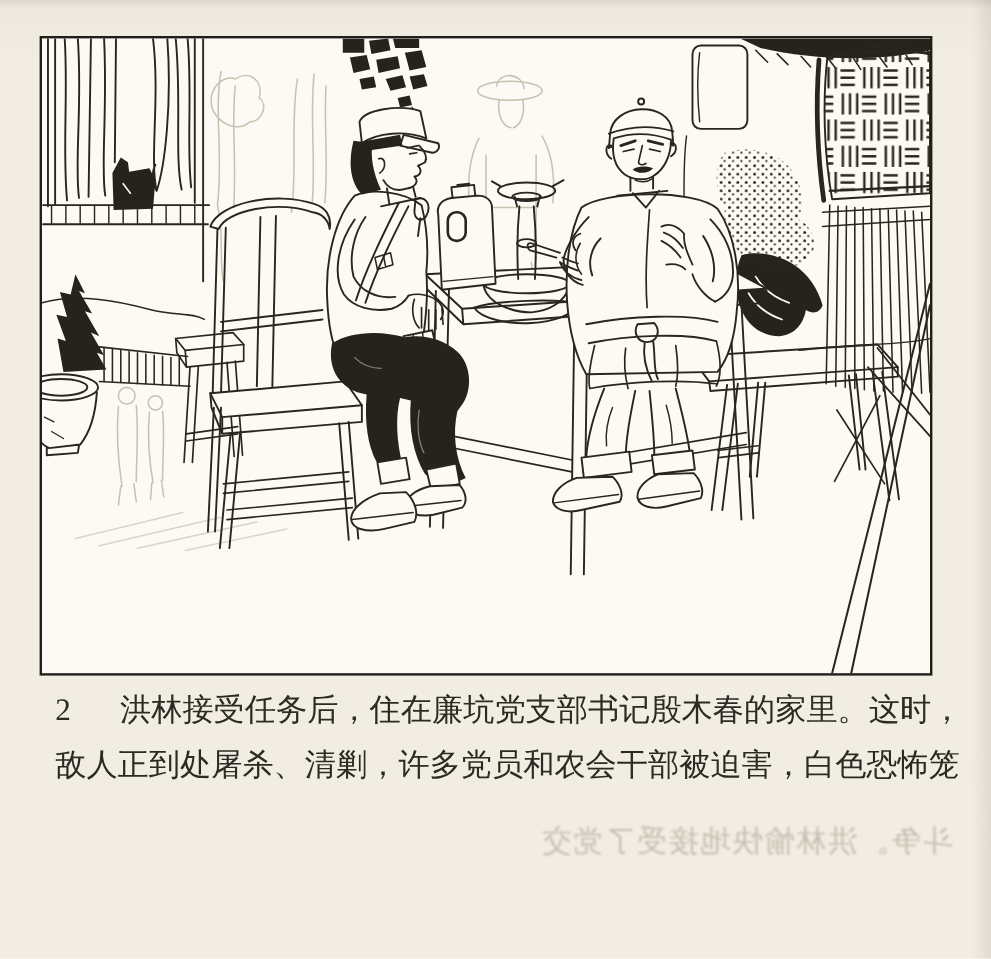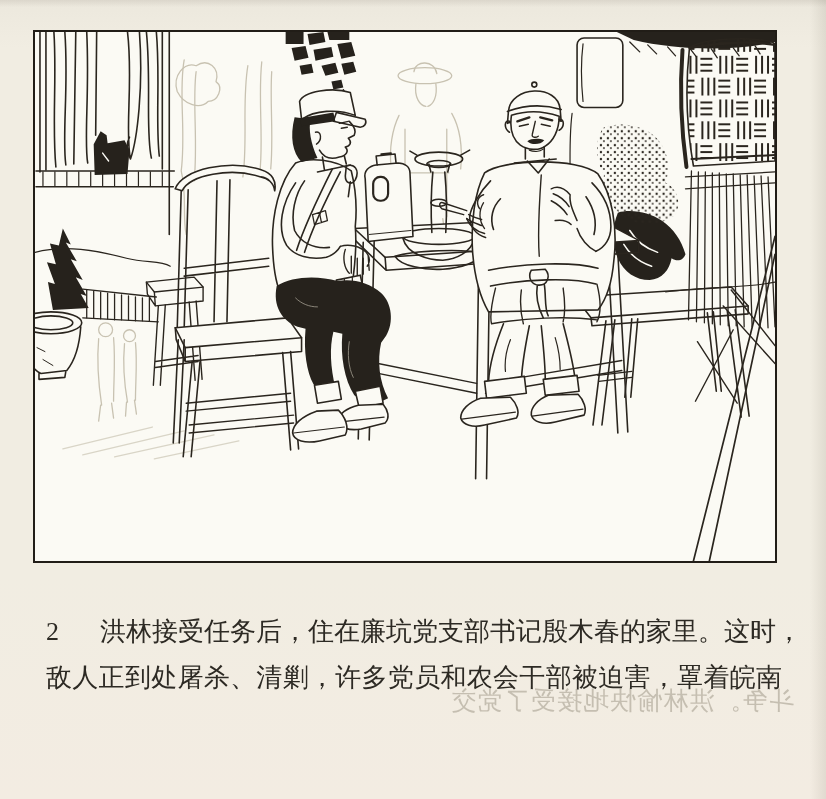--- a/index.html
+++ b/index.html
@@ -6,21 +6,21 @@
   .page{position:relative;width:826px;height:799px;overflow:hidden;
     background:linear-gradient(180deg,#ece8dd 0%,#f1ede2 6%,#f1ede2 72%,#f3ece2 100%);
     font-family:"Liberation Serif","DejaVu Serif",serif;}
   .edge-shade-right{position:absolute;right:0;top:0;width:16px;height:100%;
     background:linear-gradient(90deg,rgba(0,0,0,0) 0%,rgba(70,60,45,0.10) 100%);}
   .edge-shade-top{position:absolute;left:0;top:0;width:100%;height:7px;
     background:linear-gradient(180deg,rgba(70,60,45,0.10),rgba(0,0,0,0));}
   .panel{position:absolute;left:33px;top:30px;width:744px;height:533px;
     background:#fbfaf4;border:2.5px solid #211d17;box-sizing:border-box;}
   .panel svg{display:block;width:100%;height:100%;}
-  .caption{position:absolute;left:46px;top:614px;width:740px;color:#2d2a24;font-size:26px;}
+  .caption{position:absolute;left:46px;top:574px;width:740px;color:#2d2a24;font-size:26px;}
   .cap-line{height:46px;line-height:36px;white-space:nowrap;}
   .cap-num{display:inline-block;width:54px;}
   .cap-fill1{display:inline-block;width:682px;text-align:justify;text-align-last:justify;}
   .cap-fill2{display:inline-block;width:736px;text-align:justify;text-align-last:justify;}
   .bleed{position:absolute;left:438px;top:684px;width:356px;font-size:25px;
     color:rgba(124,116,98,0.38);transform:scaleX(-1);filter:blur(0.7px);
     letter-spacing:1.5px;white-space:nowrap;}
 </style>
 </head>
 <body>
@@ -227,20 +227,20 @@
           <path d="M429,390 L483,383" stroke-width="1.2"></path>
           <path fill="#fbfaf4" d="M516,366 C506,370 498,378 499,386 C501,393 511,396 523,393 L552,386 C555,380 552,371 546,365 Z"></path>
           <path d="M500,387 L551,380" stroke-width="1.2"></path>
         </g>
       </g>
     </svg>
   </div>
 
   <div class="caption">
     <div class="cap-line"><span class="cap-num">2</span><span class="cap-fill1">洪林接受任务后，住在廉坑党支部书记殷木春的家里。这时，</span></div>
-    <div class="cap-line"><span class="cap-fill2">敌人正到处屠杀、清剿，许多党员和农会干部被迫害，罩着皖南</span></div>
+    <div class="cap-line"><span class="cap-fill2">敌人正到处屠杀、清剿，许多党员和农会干部被迫害，白色恐怖笼</span></div>
   </div>
 
   <div class="bleed">斗争。洪林愉快地接受了党交</div>
 
   <div class="edge-shade-right"></div>
   <div class="edge-shade-top"></div>
 </div>
 
 </body></html>

